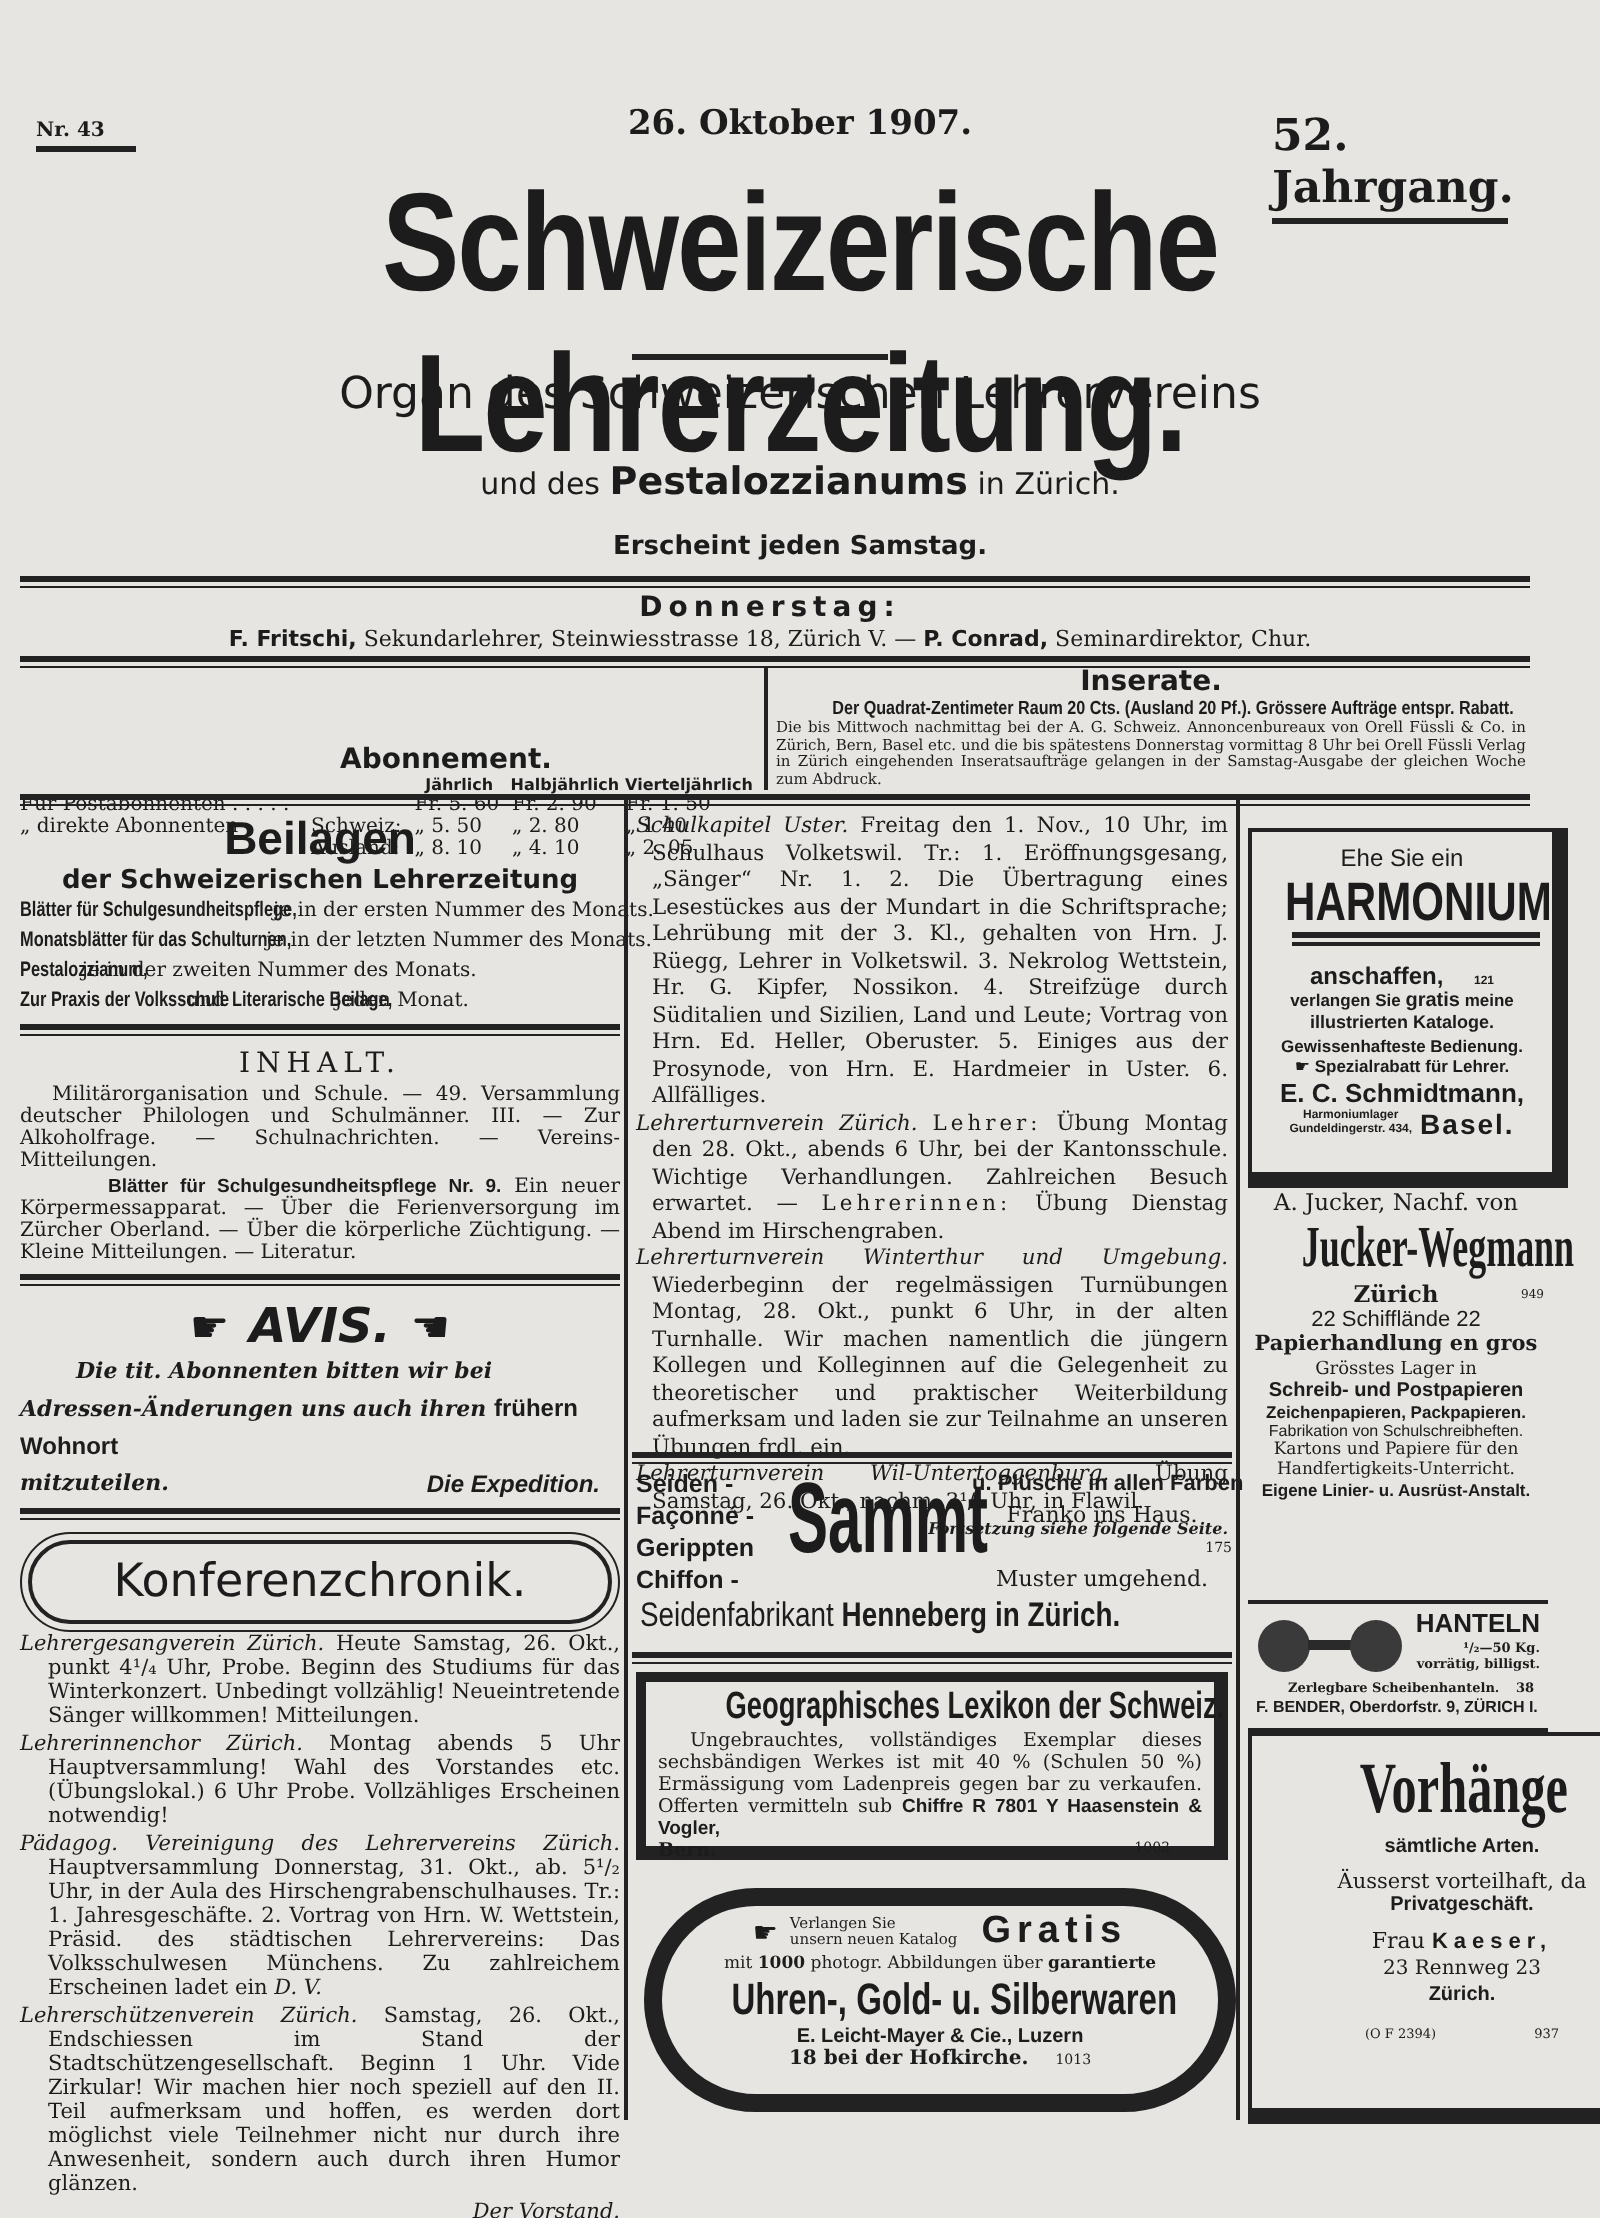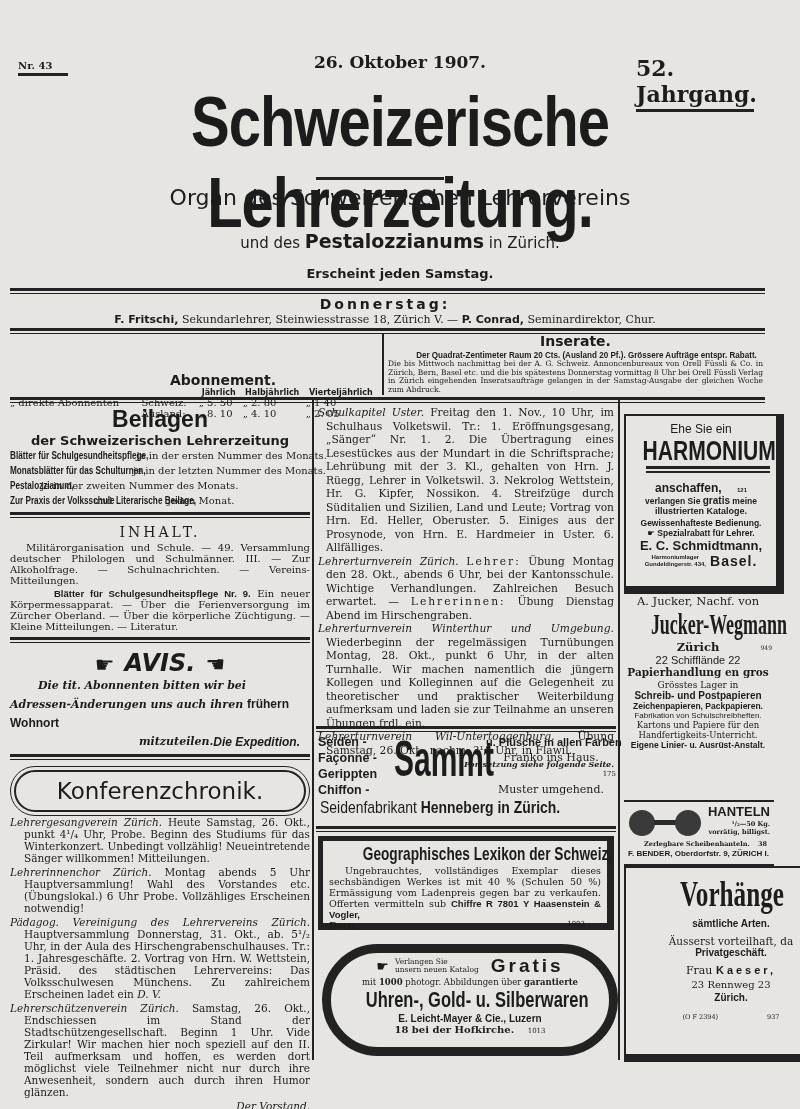--- a/index.html
+++ b/index.html
@@ -99,20 +99,27 @@
   <table>
     <tbody>
         <tr>
       <th></th>
           <th></th>
       <th>Jährlich</th>
       <th>Halbjährlich</th>
       <th>Vierteljährlich</th>
     </tr>
     <tr>
+      <td>Für Postabonnenten . . . . .</td>
+      <td></td>
+      <td>Fr. 5. 60</td>
+      <td>Fr. 2. 90</td>
+      <td>Fr. 1. 50</td>
+    </tr>
+    <tr>
       <td>„ direkte Abonnenten</td>
       <td>Schweiz:</td>
       <td>„ 5. 50</td>
       <td>„ 2. 80</td>
       <td>„ 1 40</td>
     </tr>
     <tr>
       <td></td>
       <td>Ausland:</td>
       <td>„ 8. 10</td>
@@ -143,21 +150,21 @@
   <div class="rule2" style="margin-top:4px;"></div>
   <div id="inhalt">
     <h3>INHALT.</h3>
     <p class="ih" style="text-indent:16px;">Militärorganisation und Schule. — 49. Versammlung deutscher Philologen und Schulmänner. III. — Zur Alkoholfrage. — Schulnachrichten. — Vereins-Mitteilungen.</p>
     <p class="ih" style="text-indent:16px;margin-top:2px;"><b class="sans" style="font-size:9.5px;padding-left:28px;">Blätter für Schulgesundheitspflege Nr. 9.</b> <span>Ein neuer Körpermessapparat. — Über die Ferienversorgung im Zürcher Oberland. — Über die körperliche Züchtigung. — Kleine Mitteilungen. — Literatur.</span></p>
   </div>
   <div class="rule2" style="margin-top:5px;"></div>
   <div id="avis">
     <h2><span class="hand">☛</span><span>AVIS.</span><span class="hand">☚</span></h2>
     <p class="av" style="text-indent:28px;"><span>Die tit. Abonnenten bitten wir bei Adressen-Änderungen uns auch ihren</span> <b class="sans" style="font-style:normal;font-size:12px;">frühern Wohnort</b></p>
-    <p class="av" style="display:flex;justify-content:flex-end;">
+    <p class="av" style="display:flex;justify-content:space-between;">
         <span>mitzuteilen.</span>
         <b class="sans" style="font-size:12px;padding-right:10px;">Die Expedition.</b>
       </p>
   </div>
   <div class="rule2" style="margin-top:3px;"></div>
   <div id="konf-box">
     <span>Konferenzchronik.</span>
   </div>
   <p class="kc"><i>Lehrergesangverein Zürich.</i> <span>Heute Samstag, 26. Okt., punkt 4¹/₄ Uhr, Probe. Beginn des Studiums für das Winterkonzert. Unbedingt vollzählig! Neueintretende Sänger willkommen! Mitteilungen.</span></p>
   <p class="kc"><i>Lehrerinnenchor Zürich.</i> <span>Montag abends 5 Uhr Hauptversammlung! Wahl des Vorstandes etc. (Übungslokal.) 6 Uhr Probe. Vollzähliges Erscheinen notwendig!</span></p>

